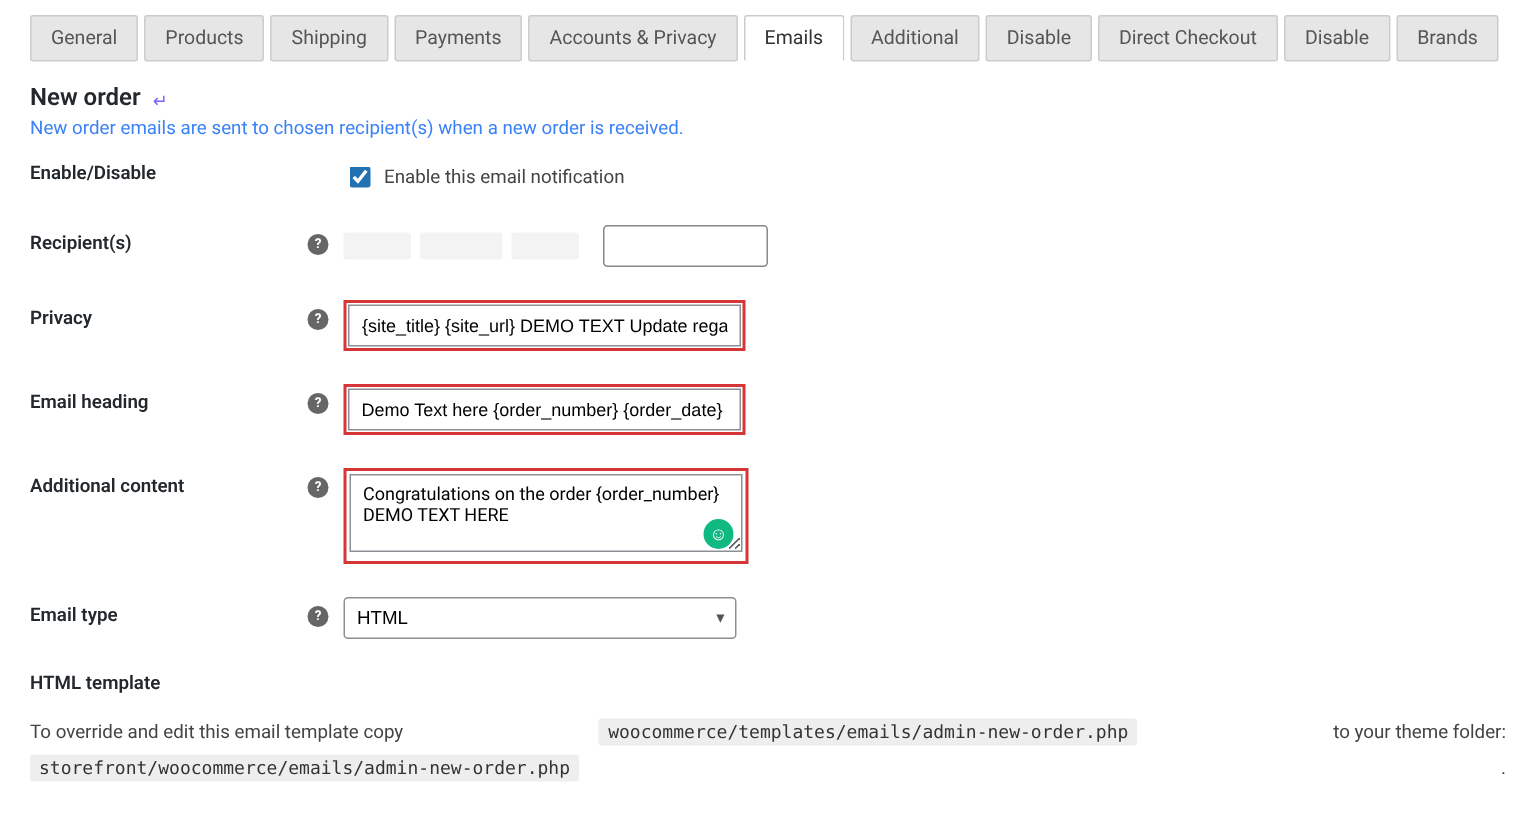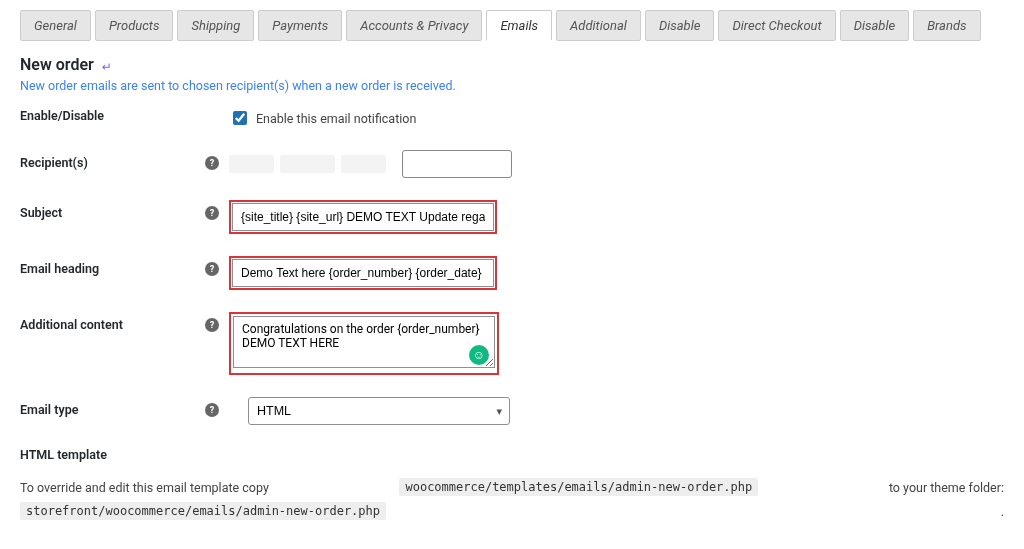--- a/index.html
+++ b/index.html
@@ -17,21 +17,20 @@
     margin-bottom: 14px;
   }
   .tab {
     background: #e6e6e6;
     border: 1px solid #ccc;
     padding: 7px 13px;
     color: #555;
     font-size: 13px;
     cursor: pointer;
     border-radius: 2px;
-    font-style: italic;
   }
   .tab.active {
     background: #fff;
     border-bottom: 1px solid #fff;
     color: #333;
   }
   .page-title-row {
     display: flex;
     align-items: flex-end;
     gap: 8px;
@@ -143,21 +142,20 @@
     border-radius: 3px;
     padding: 2px 22px 2px 8px;
     font-size: 12.5px;
     background: #fff;
     appearance: none;
     position: relative;
   }
   .select-wrap {
     position: relative;
     display: inline-block;
-    margin-left: 19px;
   }
   .select-wrap::after {
     content: "▾";
     position: absolute;
     right: 8px;
     top: 50%;
     transform: translateY(-50%);
     color: #555;
     font-size: 11px;
     pointer-events: none;
@@ -251,21 +249,21 @@
     <div class="field-inner redacted-row">
       <div class="redacted"></div>
       <div class="redacted med"></div>
       <div class="redacted"></div>
       <input type="text" class="small-input" style="">
     </div>
   </div>
 </div>
 
 <div class="form-row">
-  <div class="label-col">Subject</div>
+  <div class="label-col">Privacy</div>
   <div class="field-col">
     <span class="help">?</span>
     <span class="highlight">
       <input type="text" class="text-input" value="{site_title} {site_url} DEMO TEXT Update regarding your order {order_number}" style="">
     </span>
   </div>
 </div>
 
 <div class="form-row">
   <div class="label-col">Email heading</div>

